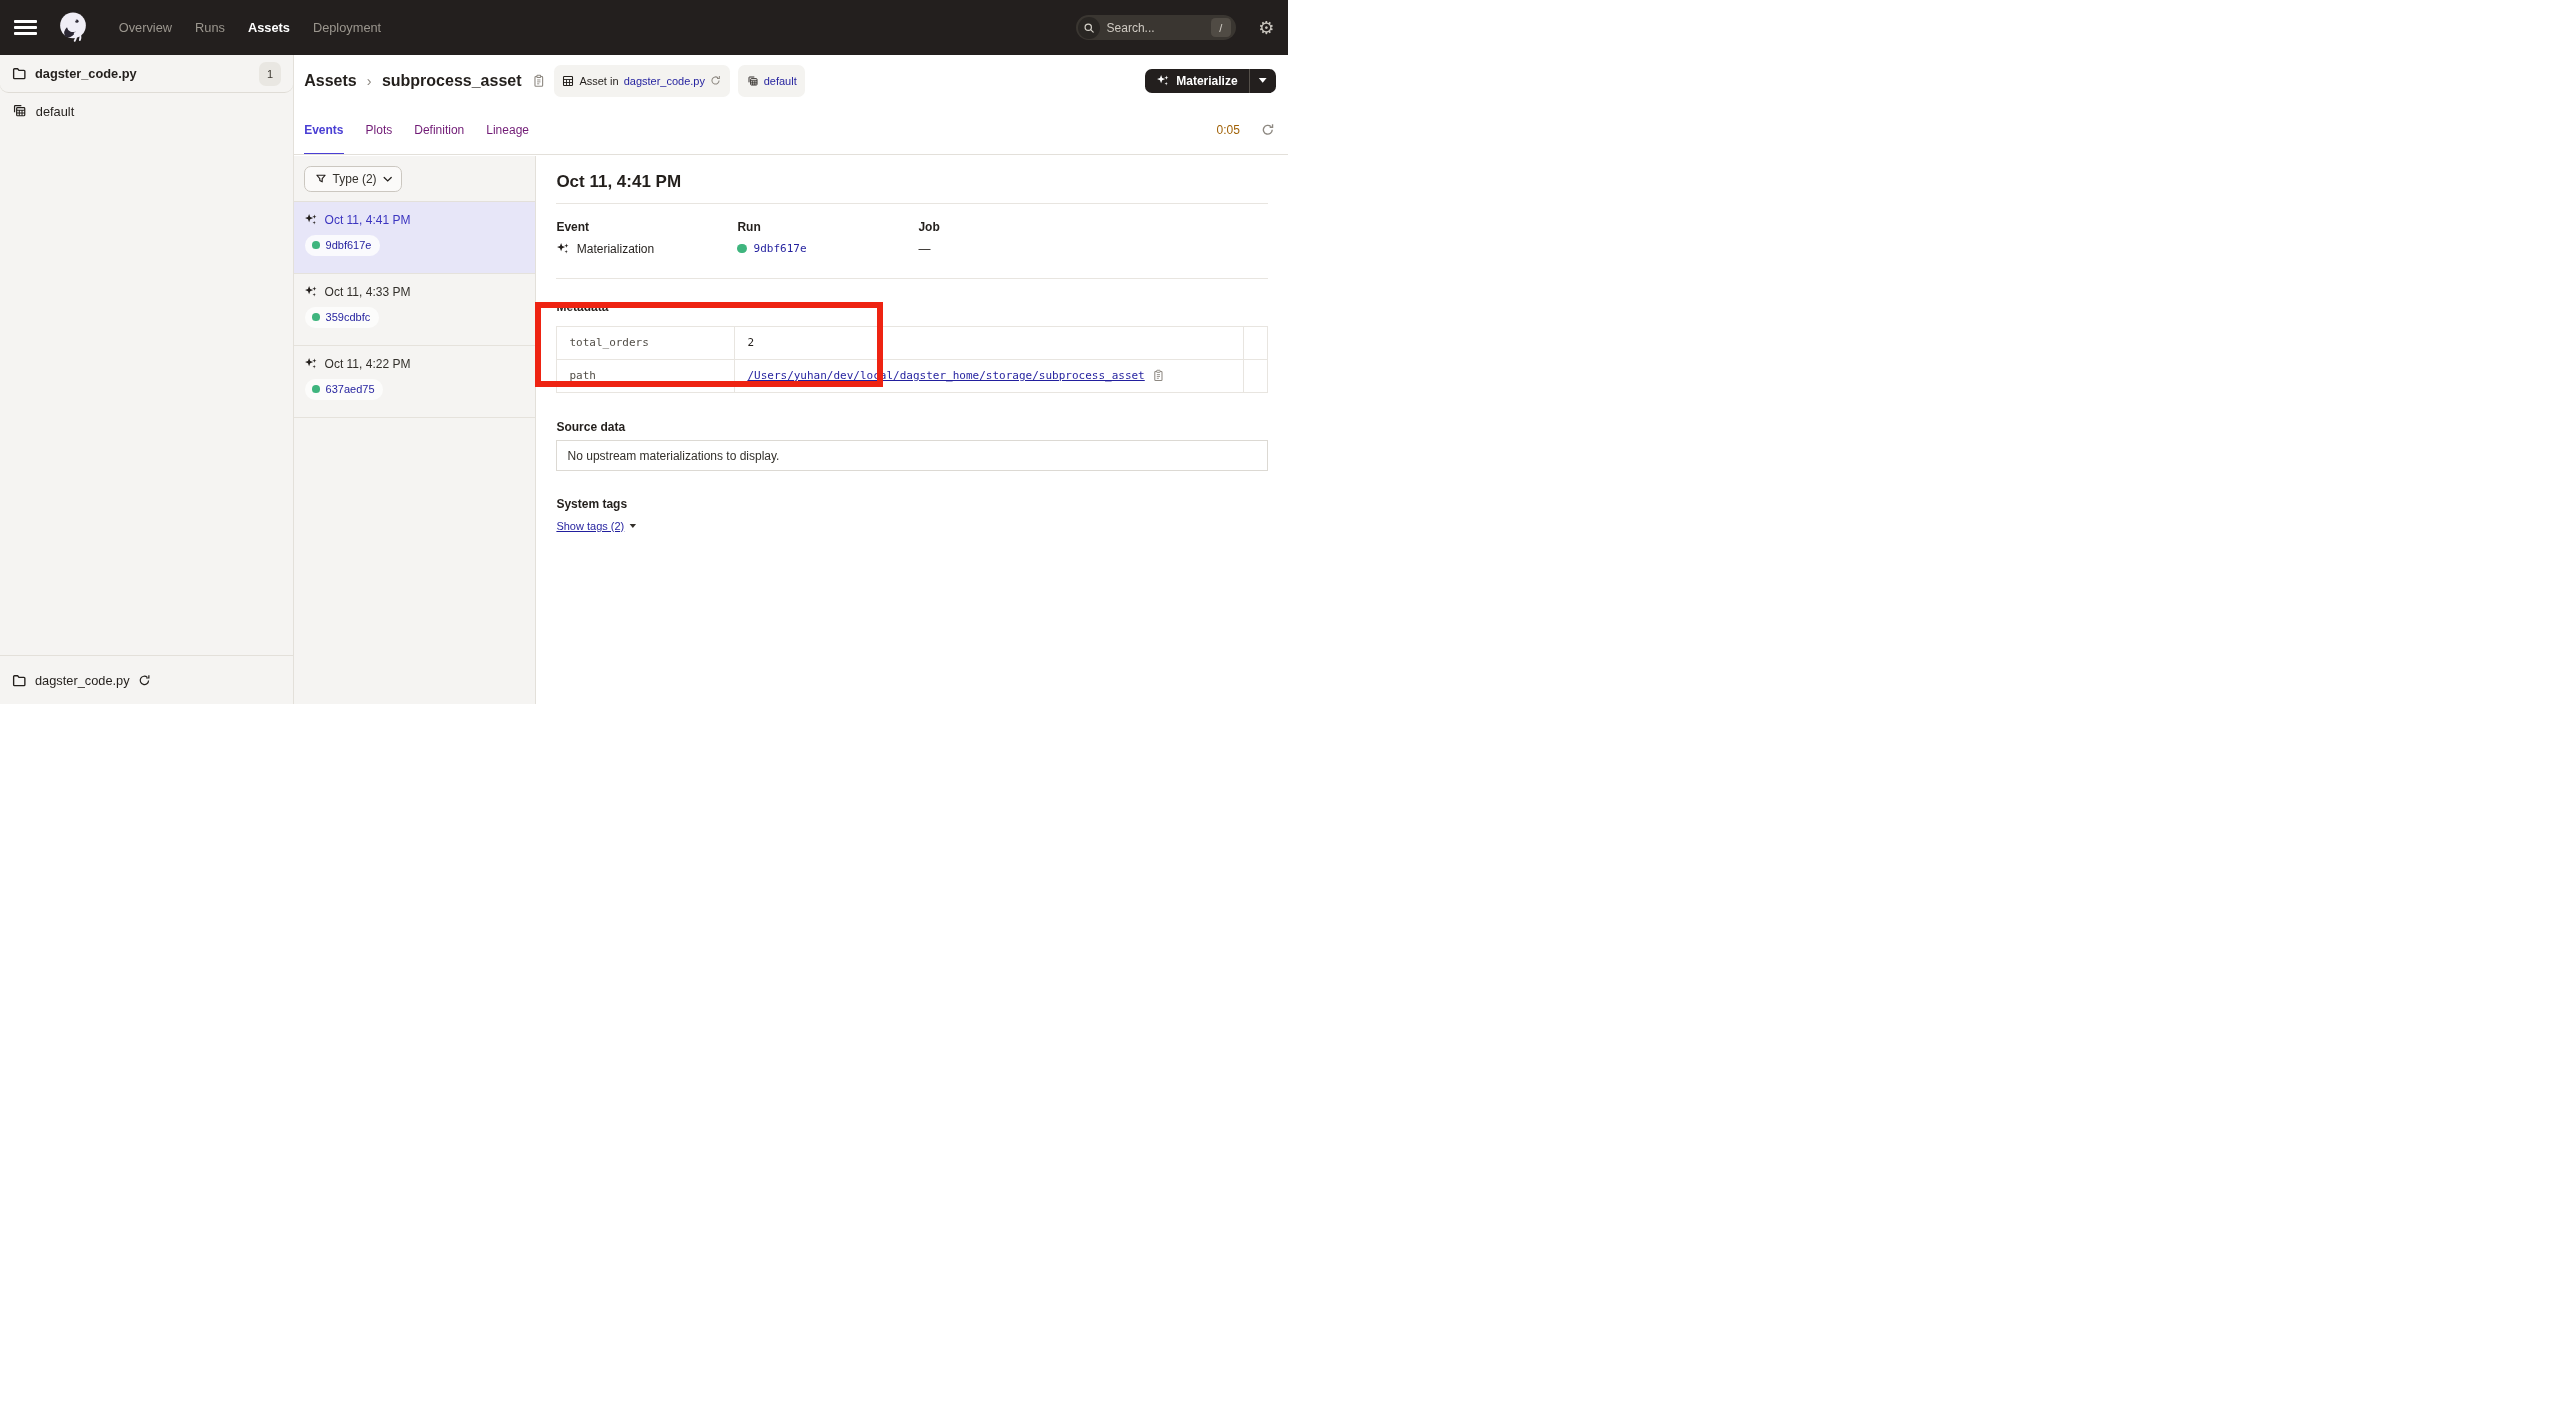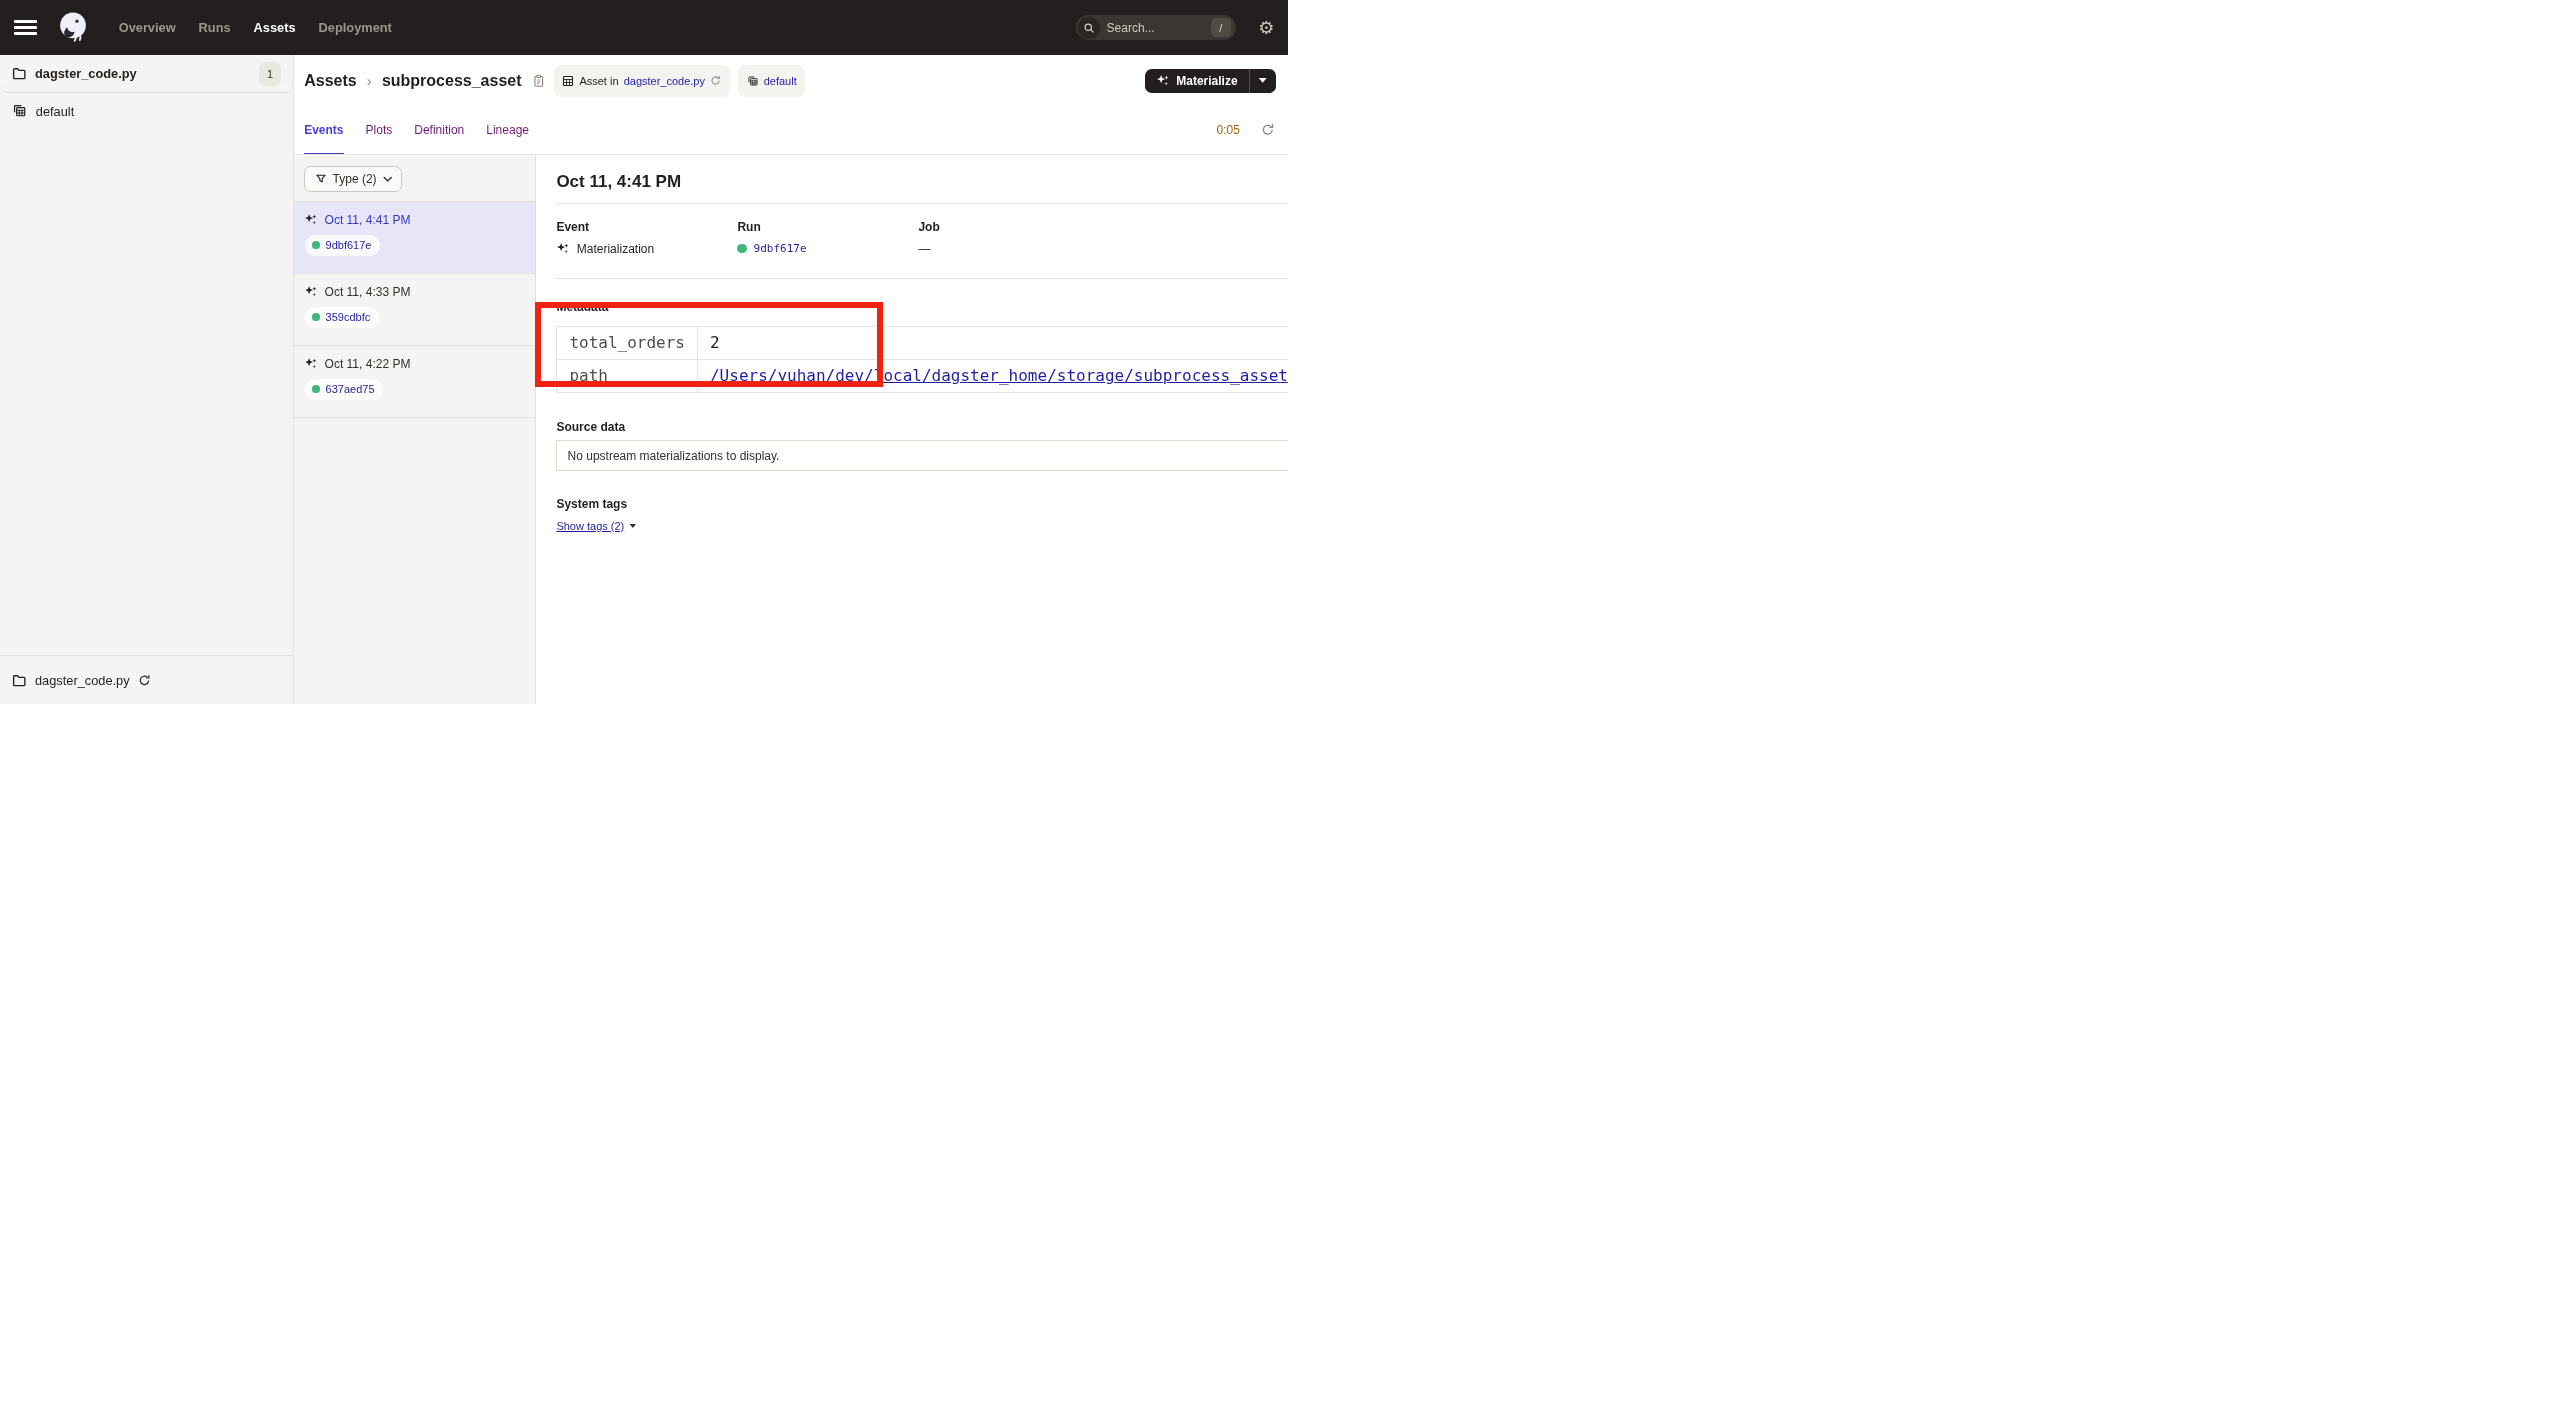--- a/index.html
+++ b/index.html
@@ -13,21 +13,21 @@
 
   
   .topnav{
     position:absolute; top:0; left:0; width:1288px; height:55px;
     background:#231f1e; display:flex; align-items:center; padding:0 13.6px; gap:12px;
   }
   .hamburger{ width:23px; height:14.5px; display:flex; flex-direction:column; justify-content:space-between; cursor:pointer; }
   .hamburger span{ display:block; height:2.6px; background:#ffffff; border-radius:0.9px; }
   .logo{ width:36px; height:36px; margin-left:6.8px; }
   .navlinks{ display:flex; gap:23px; margin-left:15.3px; }
-  .navlink{ color:#9b968e; font-size:12.8px; font-weight:700; cursor:pointer; }
+  .navlink{ color:#9b968e; font-size:12.8px; font-weight:400; cursor:pointer; }
   .navlink.active{ color:#ffffff; font-weight:700; }
   .searchbox{
     margin-left:auto; width:160px; height:25.6px; border-radius:12.8px; background:#3a3631;
     display:flex; align-items:center; padding:1.7px; color:#b4afa7;
   }
   .search-circle{ width:22px; height:22px; border-radius:50%; background:#292623; display:flex; align-items:center; justify-content:center; flex:0 0 auto; }
   .search-placeholder{ margin-left:6.8px; font-size:12px; color:#cfcac2; }
   .slash-badge{ margin-left:auto; margin-right:3.4px; width:20.4px; height:19px; border-radius:4.3px; background:#504b44; color:#d6d2ca; font-size:11px; display:flex; align-items:center; justify-content:center; }
   .gear{ margin-left:10.2px; color:#c9c5be; font-size:18px; line-height:1; cursor:pointer; }
 
@@ -106,21 +106,21 @@
   .meta-cols{ display:flex; margin-top:15.3px; }
   .meta-col{ font-size:12px; }
   .meta-col .col-label{ font-weight:700; margin-bottom:8.5px; }
   .col-event{ width:181px; }
   .col-run{ width:181px; }
   .col-value{ display:flex; align-items:center; gap:6.8px; }
   .run-id-link{ font-size:11px; }
   .section-heading{ font-size:12px; font-weight:700; }
   .md-heading{ margin-top:20.4px; }
   .md-table{ margin-top:12px; border:0.9px solid #e3e0da; border-collapse:collapse; width:100%; }
-  .md-table td{ border:0.9px solid #e8e5e0; height:33px; padding:0 12px; font-size:16px; }
+  .md-table td{ border:0.9px solid #e8e5e0; height:33px; padding:0 12px; font-size:11px; }
   .md-key{ width:178px; color:#524e47; }
   .md-action-col{ width:24px; padding:0 !important; }
   .path-cell{ display:flex; align-items:center; gap:6.8px; }
   .path-link{ text-decoration:underline; color:#221f9e; cursor:pointer; }
   .sd-heading{ margin-top:27px; }
   .sd-box{ margin-top:6.8px; border:0.9px solid #dcd9d3; height:31px; display:flex; align-items:center; padding:0 10.2px; font-size:12px; color:#33302b; }
   .st-heading{ margin-top:25.6px; }
   .show-tags{ margin-top:8.5px; display:inline-flex; align-items:center; gap:5.1px; font-size:11px; cursor:pointer; }
 
   

